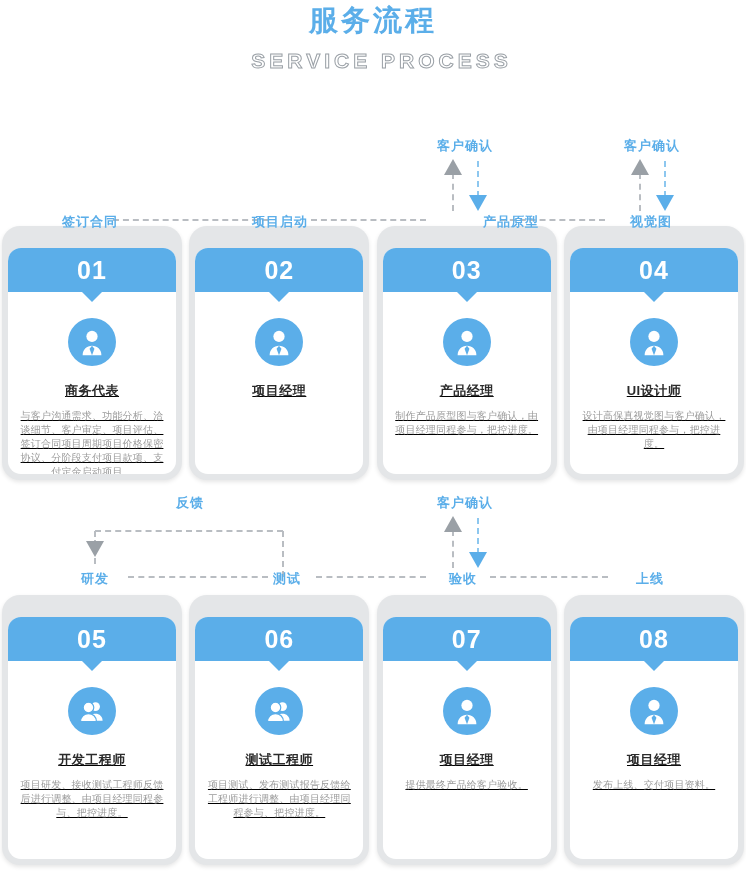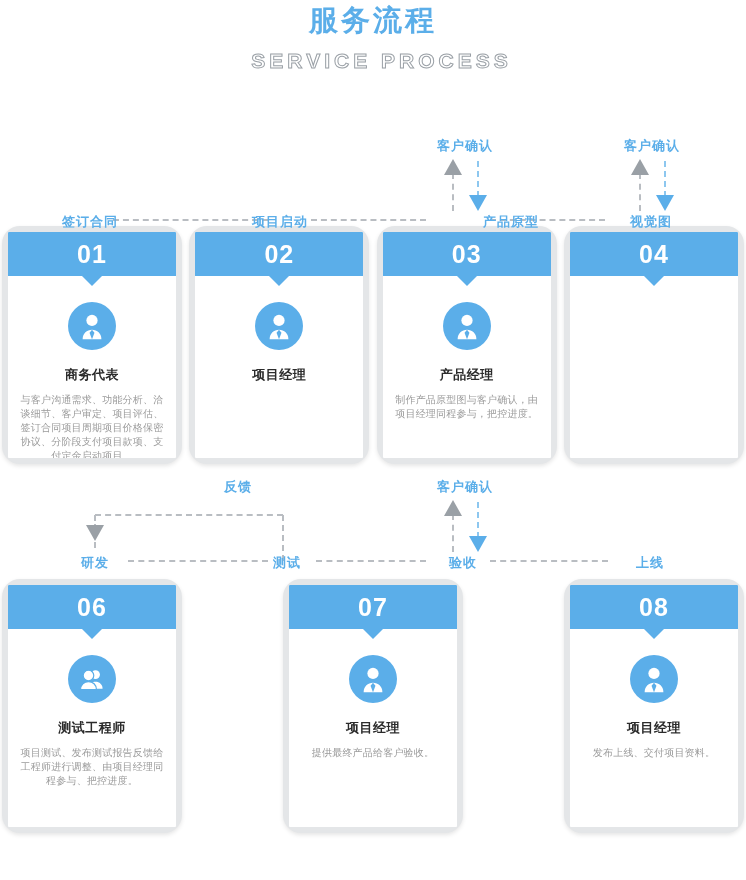--- a/index.html
+++ b/index.html
@@ -102,24 +102,25 @@
     width: 180px;
     border-radius: 18px;
     background: #e4e6e8;
     padding: 6px;
     box-sizing: border-box;
     box-shadow: 0 2px 4px rgba(0,0,0,0.10);
   }
   .card {
     position: relative;
     background: #ffffff;
-    border-radius: 1px;
+    border-radius: 13px;
     overflow: hidden;
     height: 226px;
     box-sizing: border-box;
+    margin-top: 16px;
   }
   .card.tall {
     height: 242px;
   }
   .card-head {
     position: relative;
     background: #5BAEE9;
     height: 44px;
     text-align: center;
   }
@@ -137,20 +138,21 @@
     width: 0;
     height: 0;
     border-left: 11px solid transparent;
     border-right: 11px solid transparent;
     border-top: 11px solid #5BAEE9;
     transform: translateX(-50%);
   }
   .card-body {
     padding: 26px 12px 0 12px;
     text-align: center;
+    text-decoration: underline;
   }
   .avatar {
     width: 48px;
     height: 48px;
     border-radius: 50%;
     background: #5BAEE9;
     margin: 0 auto;
     display: flex;
     align-items: center;
     justify-content: center;
@@ -264,28 +266,39 @@
       </div>
     </div>
   </div>
 
   <div class="card-frame">
     <div class="card">
       <div class="card-head">
         <span class="card-num">04</span>
         <span class="notch"></span>
       </div>
+      <div class="card-body">
+        <div class="avatar">
+          <svg width="30" height="30" viewBox="0 0 32 32">
+              <circle cx="16" cy="10" r="6" fill="#fff"></circle>
+              <path d="M6 30c0-6 4.5-10 10-10s10 4 10 10z" fill="#fff"></path>
+              <path d="M16 20l-2.6 3.2L16 30l2.6-6.8z" fill="#5BAEE9"></path>
+            </svg>
+        </div>
+        <div class="card-title">UI设计师</div>
+        <div class="card-desc">设计高保真视觉图与客户确认，由项目经理同程参与，把控进度。</div>
+      </div>
     </div>
   </div>
 
 </div>
 
 <div class="row-connectors" style="height:115px;">
 
-  <div class="conn-label" style="left:190px;top:14px;margin-left:48px;">反馈</div>
+  <div class="conn-label" style="left:190px;top:14px;">反馈</div>
   <div class="dash-h" style="left:95px;top:51px;width:188px;"></div>
   <div class="dash-v" style="left:283px;top:51px;height:46px;"></div>
   <div class="dash-v" style="left:95px;top:51px;height:33px;"></div>
   <div class="arrow-down" style="left:95px;top:61px;"></div>
 
   <div class="dash-h" style="left:128px;top:97px;width:140px;"></div>
   <div class="dash-h" style="left:316px;top:97px;width:110px;"></div>
   <div class="dash-h" style="left:490px;top:97px;width:118px;"></div>
 
   <div class="conn-label" style="left:95px;top:90px;">研发</div>
@@ -295,36 +308,56 @@
 
   <div class="conn-label" style="left:465px;top:14px;">客户确认</div>
   <div class="dash-v" style="left:453px;top:50px;height:38px;"></div>
   <div class="arrow-up" style="left:453px;top:36px;"></div>
   <div class="dash-v blue" style="left:478px;top:38px;height:36px;"></div>
   <div class="arrow-down blue" style="left:478px;top:72px;"></div>
 </div>
 
 <div class="card-row">
 
-
   <div class="card-frame">
     <div class="card tall">
       <div class="card-head">
-        <span class="card-num">06</span>
+        <span class="card-num">05</span>
         <span class="notch"></span>
       </div>
       <div class="card-body">
         <div class="avatar">
           <svg width="30" height="30" viewBox="0 0 34 32">
               <circle cx="21" cy="11" r="5" fill="#fff"></circle>
               <path d="M13 27c0-5 3.6-8 8-8s8 3 8 8z" fill="#fff"></path>
               <circle cx="13" cy="12" r="6" fill="#fff" stroke="#5BAEE9" stroke-width="1.4"></circle>
               <path d="M4 28c0-5.5 4-9 9-9s9 3.5 9 9z" fill="#fff" stroke="#5BAEE9" stroke-width="1.4"></path>
             </svg>
         </div>
+        <div class="card-title">开发工程师</div>
+        <div class="card-desc">项目研发、接收测试工程师反馈后进行调整、由项目经理同程参与、把控进度。</div>
+      </div>
+    </div>
+  </div>
+
+  <div class="card-frame">
+    <div class="card tall">
+      <div class="card-head">
+        <span class="card-num">06</span>
+        <span class="notch"></span>
+      </div>
+      <div class="card-body">
+        <div class="avatar">
+          <svg width="30" height="30" viewBox="0 0 34 32">
+              <circle cx="21" cy="11" r="5" fill="#fff"></circle>
+              <path d="M13 27c0-5 3.6-8 8-8s8 3 8 8z" fill="#fff"></path>
+              <circle cx="13" cy="12" r="6" fill="#fff" stroke="#5BAEE9" stroke-width="1.4"></circle>
+              <path d="M4 28c0-5.5 4-9 9-9s9 3.5 9 9z" fill="#fff" stroke="#5BAEE9" stroke-width="1.4"></path>
+            </svg>
+        </div>
         <div class="card-title">测试工程师</div>
         <div class="card-desc">项目测试、发布测试报告反馈给工程师进行调整、由项目经理同程参与、把控进度。</div>
       </div>
     </div>
   </div>
 
   <div class="card-frame">
     <div class="card tall">
       <div class="card-head">
         <span class="card-num">07</span>

